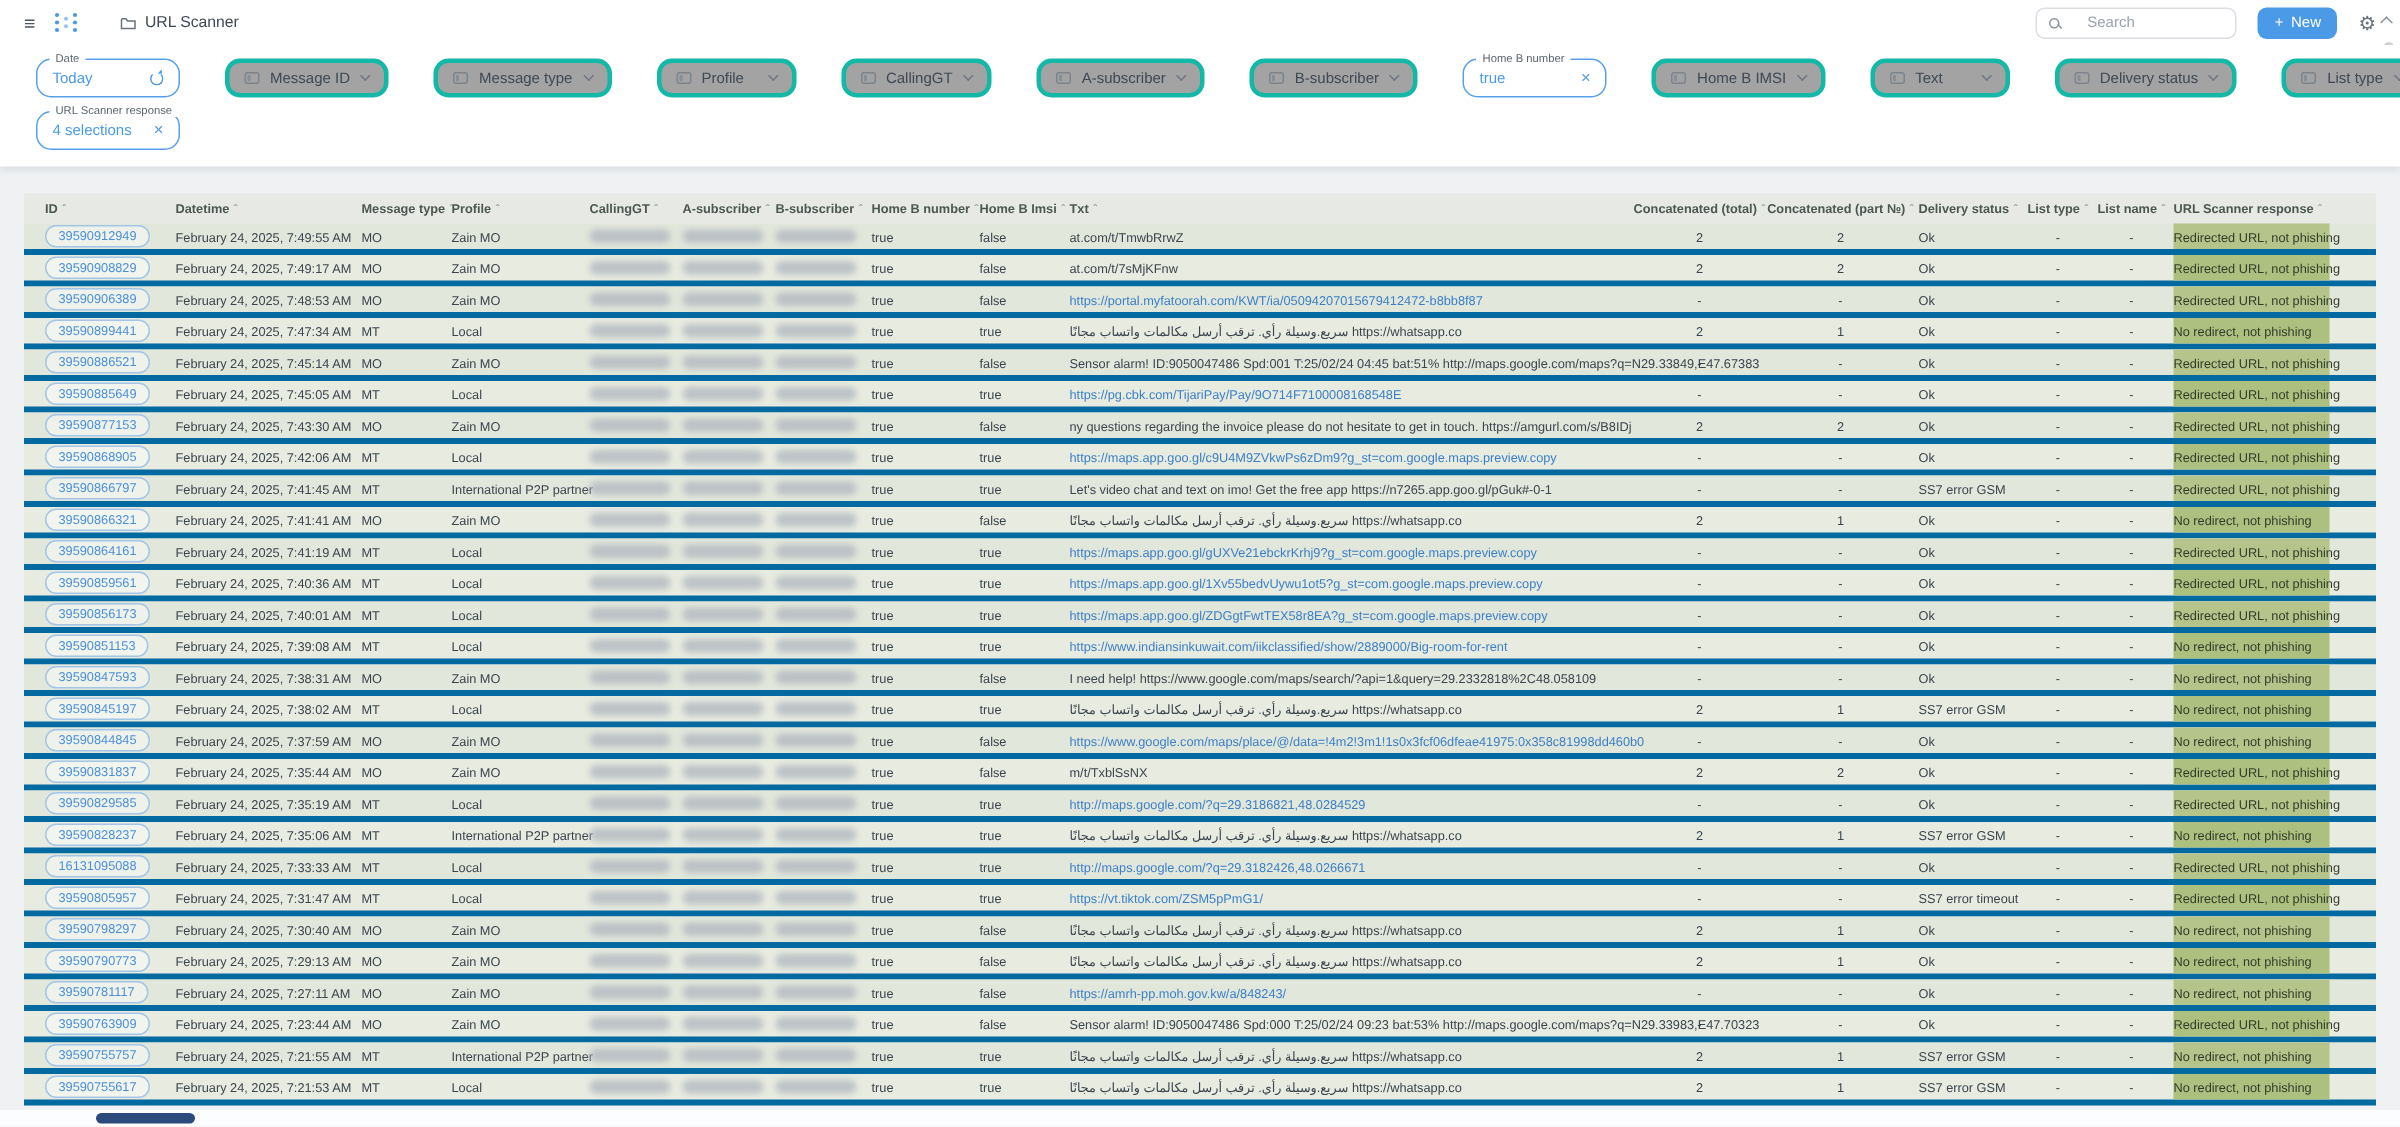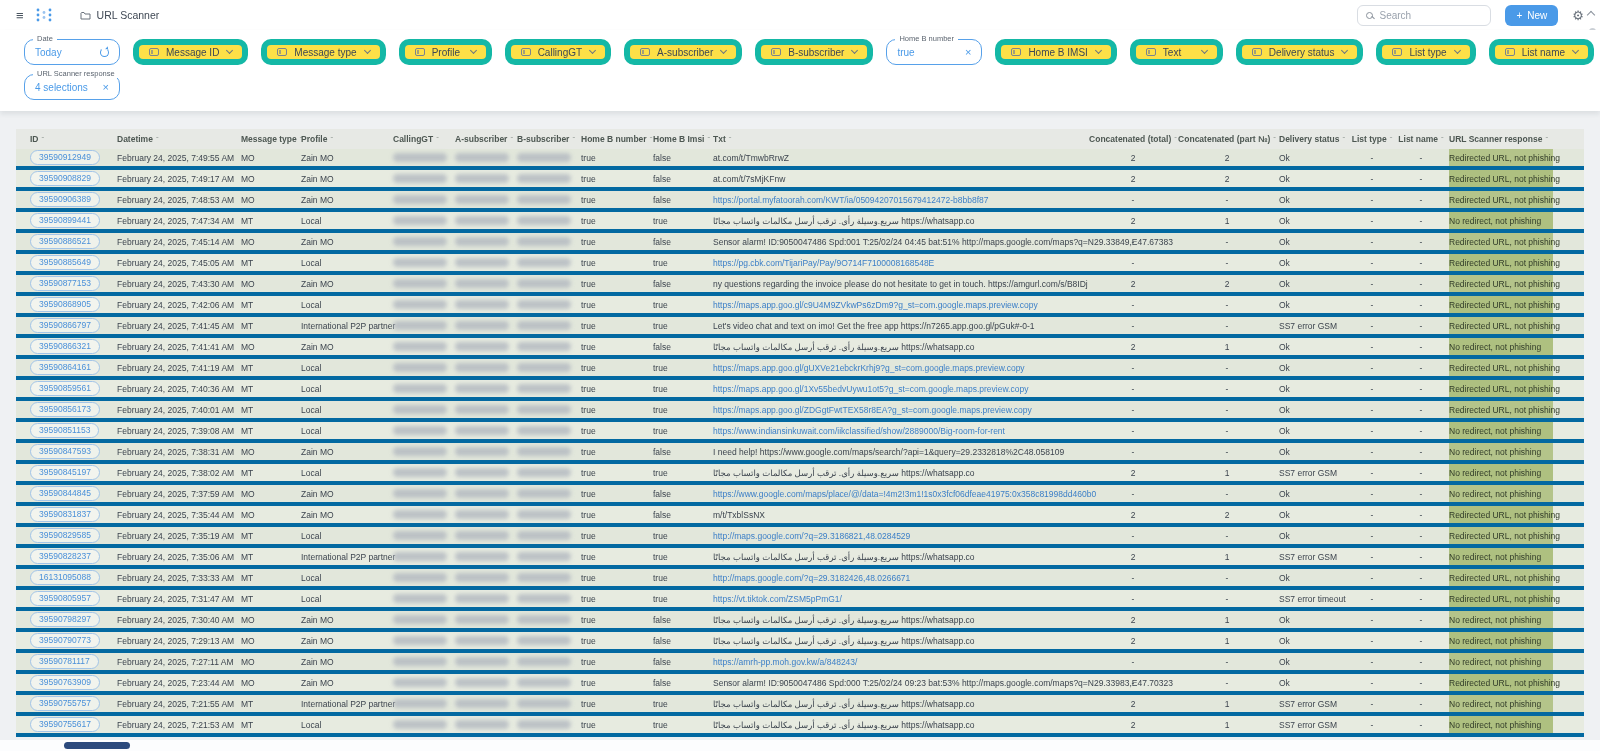--- a/index.html
+++ b/index.html
@@ -7,38 +7,38 @@
   body{width:1600px;height:751px;overflow:hidden;position:relative;background:#eff1f3;
        font-family:"Liberation Sans",sans-serif;color:#3c444e}
 
   
   .topbar{height:30px;background:#fff;display:flex;align-items:center;padding:0 16px;gap:12px}
   .burger{font-size:13px;color:#4a5560;cursor:pointer;line-height:1}
   .logo{width:16px;height:14px}
   .crumb{display:flex;align-items:center;gap:6px;margin-left:16px;font-size:10.5px;color:#3f4854}
   .topbar-right{margin-left:auto;display:flex;align-items:center;gap:14px}
   .search-box{width:134px;height:21px;border:1px solid #d9dde3;border-radius:6px;background:#fff;
-              display:flex;align-items:center;gap:4px;padding:0 8px}
+              display:flex;align-items:center;gap:16px;padding:0 8px}
   .search-icon{width:7px;height:7px;border:1.3px solid #8a929c;border-radius:50%;position:relative;flex:none}
   .search-icon:after{content:"";position:absolute;width:4px;height:1.3px;background:#8a929c;
                      transform:rotate(45deg);right:-3px;bottom:-1px}
   .search-box input{border:0;outline:0;width:100%;font-size:10px;color:#3f4854;background:transparent;
                     font-family:"Liberation Sans",sans-serif}
   .search-box input::placeholder{color:#9aa2ad}
   .new-btn{height:21px;background:#4a9ae8;color:#fff;border:0;border-radius:6px;font-size:10px;
            padding:0 11px;display:flex;align-items:center;gap:5px;cursor:pointer;
            font-family:"Liberation Sans",sans-serif}
   .gear{font-size:13px;color:#6a727c;cursor:pointer;line-height:1}
 
   
   .filter-panel{background:#fff;padding:9px 24px 11px;box-shadow:0 3px 5px rgba(25,39,57,.09);
                 position:relative;z-index:2}
-  .chip-row{display:flex;gap:13px;align-items:center}
+  .chip-row{display:flex;gap:30px;align-items:center}
   .chip-row + .chip-row{margin-top:9px}
-  .chip{height:26px;min-width:93px;border:6px solid #14b8a6;border-radius:10px;background:#fde047;
+  .chip{height:26px;min-width:93px;border:3px solid #14b8a6;border-radius:10px;background:#a3a3a3;
         display:flex;align-items:center;justify-content:space-between;gap:8px;padding:0 10px;
         font-size:10px;color:#3f4854;cursor:pointer;flex:none}
   .chip-left{display:flex;align-items:center;gap:7px}
   .field-icon{width:10px;height:8px;border:1.2px solid #7c848e;border-radius:2px;position:relative;flex:none}
   .field-icon:after{content:"";position:absolute;left:1px;top:1px;width:2px;height:4px;background:#7c848e;opacity:.7}
   .chev{width:5px;height:5px;border-right:1.4px solid #6e7680;border-bottom:1.4px solid #6e7680;
         transform:rotate(45deg);margin-top:-3px;flex:none}
   .chip.active{border:1.5px solid #57a1ea;position:relative;background:#fff;min-width:96px}
   .chip-float-label{position:absolute;top:-5px;left:8px;font-size:7.5px;color:#5c6570;background:#fff;
                     padding:0 4px;line-height:1;white-space:nowrap}

